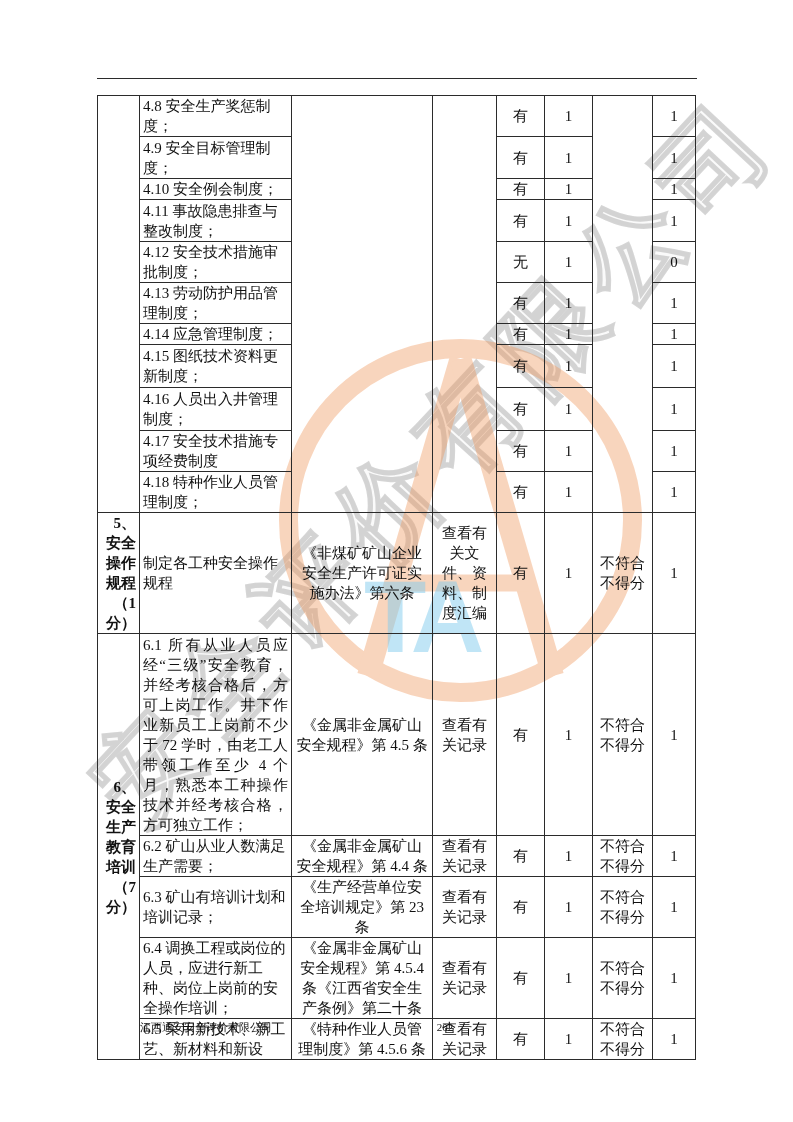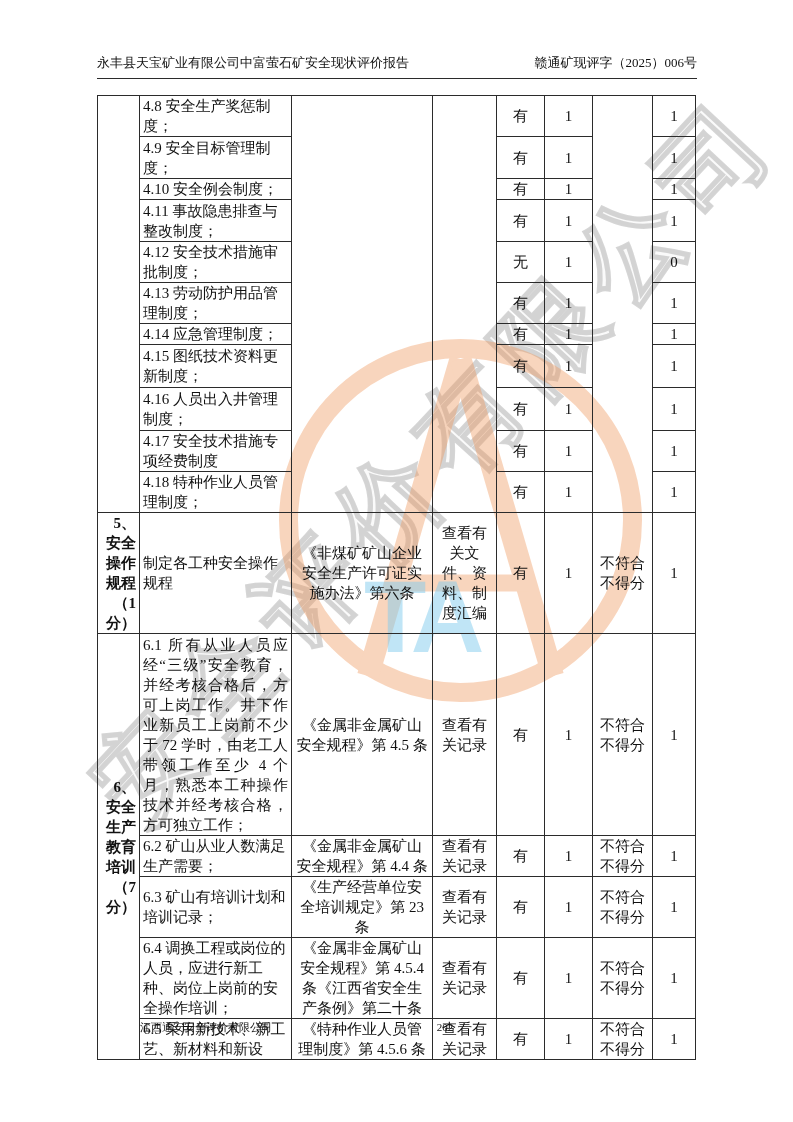--- a/index.html
+++ b/index.html
@@ -61,24 +61,20 @@
   <svg class="wm wm-logo" width="375" height="375" viewBox="0 0 375 375">
     <g stroke="#F0975B" fill="none" opacity="0.40" stroke-linecap="butt">
       <circle cx="187.5" cy="187.5" r="172" stroke-width="19"></circle>
       <path d="M187.5 26 L95 343" stroke-width="22"></path>
       <path d="M187.5 26 L280 343" stroke-width="22"></path>
       <path d="M120 250 L256 250" stroke-width="17"></path>
     </g>
   </svg>
   <div class="wm wm-ta">TA</div>
 
-  <div class="hdr">
-    <span class="hl">永丰县天宝矿业有限公司中富萤石矿安全现状评价报告</span>
-    <span class="hr">赣通矿现评字（2025）006号</span>
-  </div>
   <div class="hdr-rule"></div>
 
   <div class="tbl-wrap">
   <table class="doc">
     <colgroup>
       <col style="width:42px">
           <col style="width:152px">
           <col style="width:141px">
           <col style="width:64px">
       <col style="width:48px">

